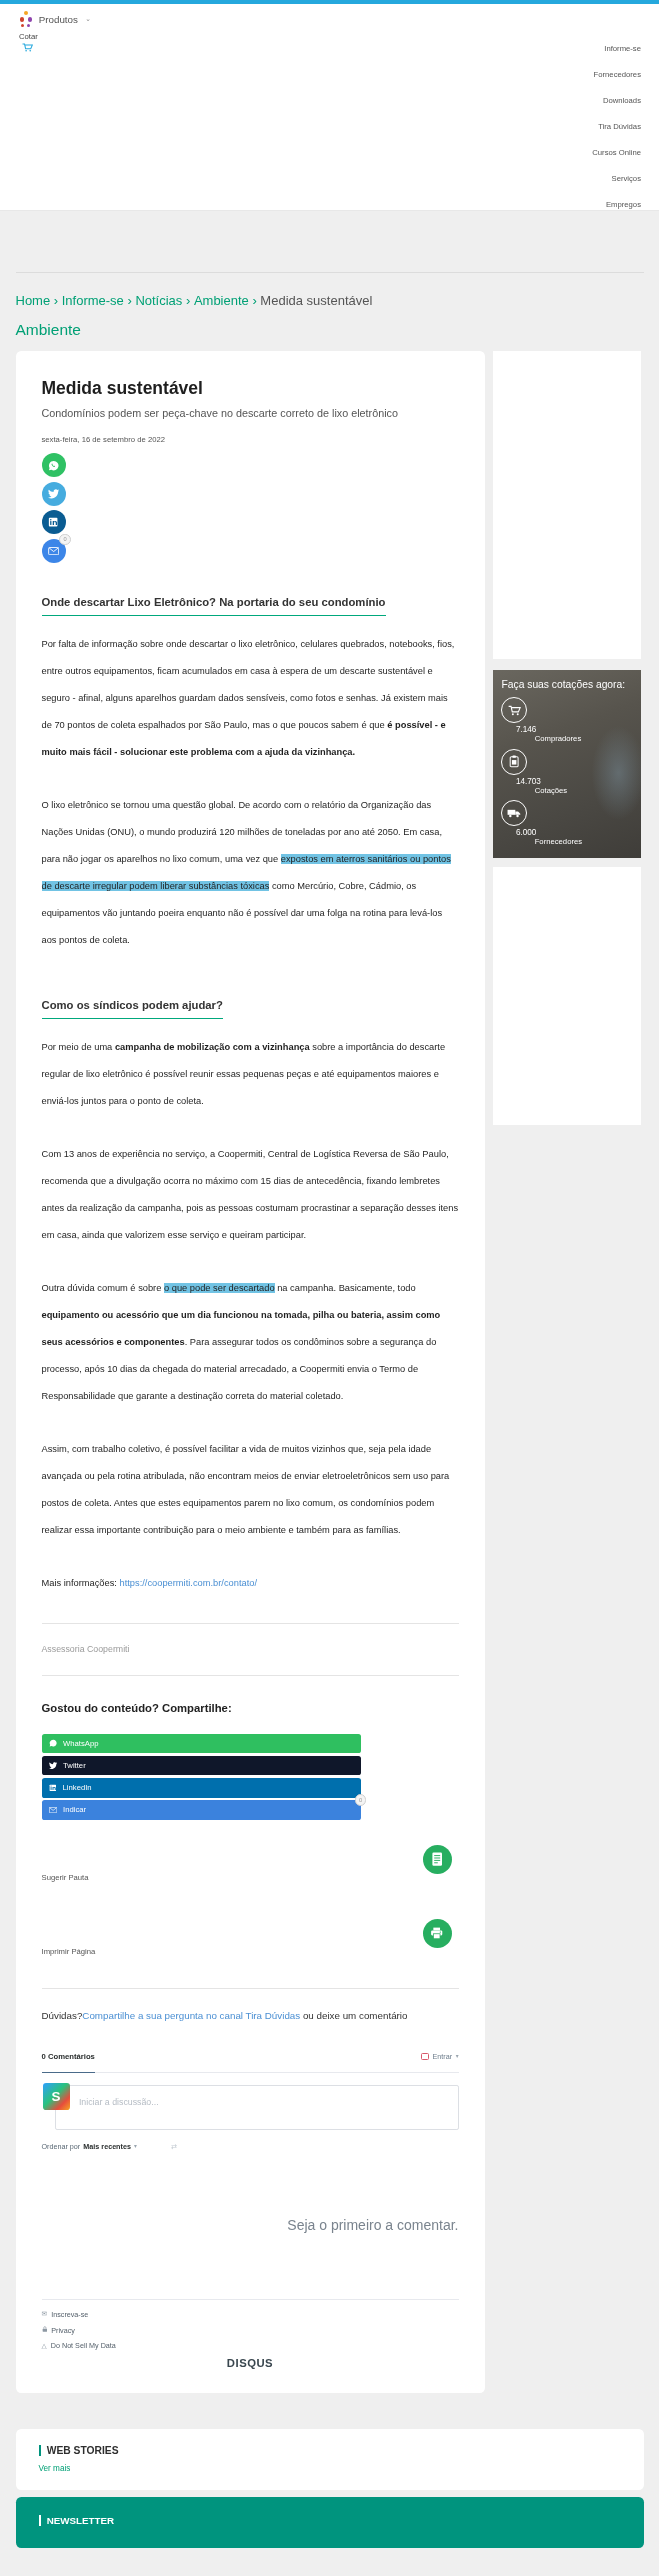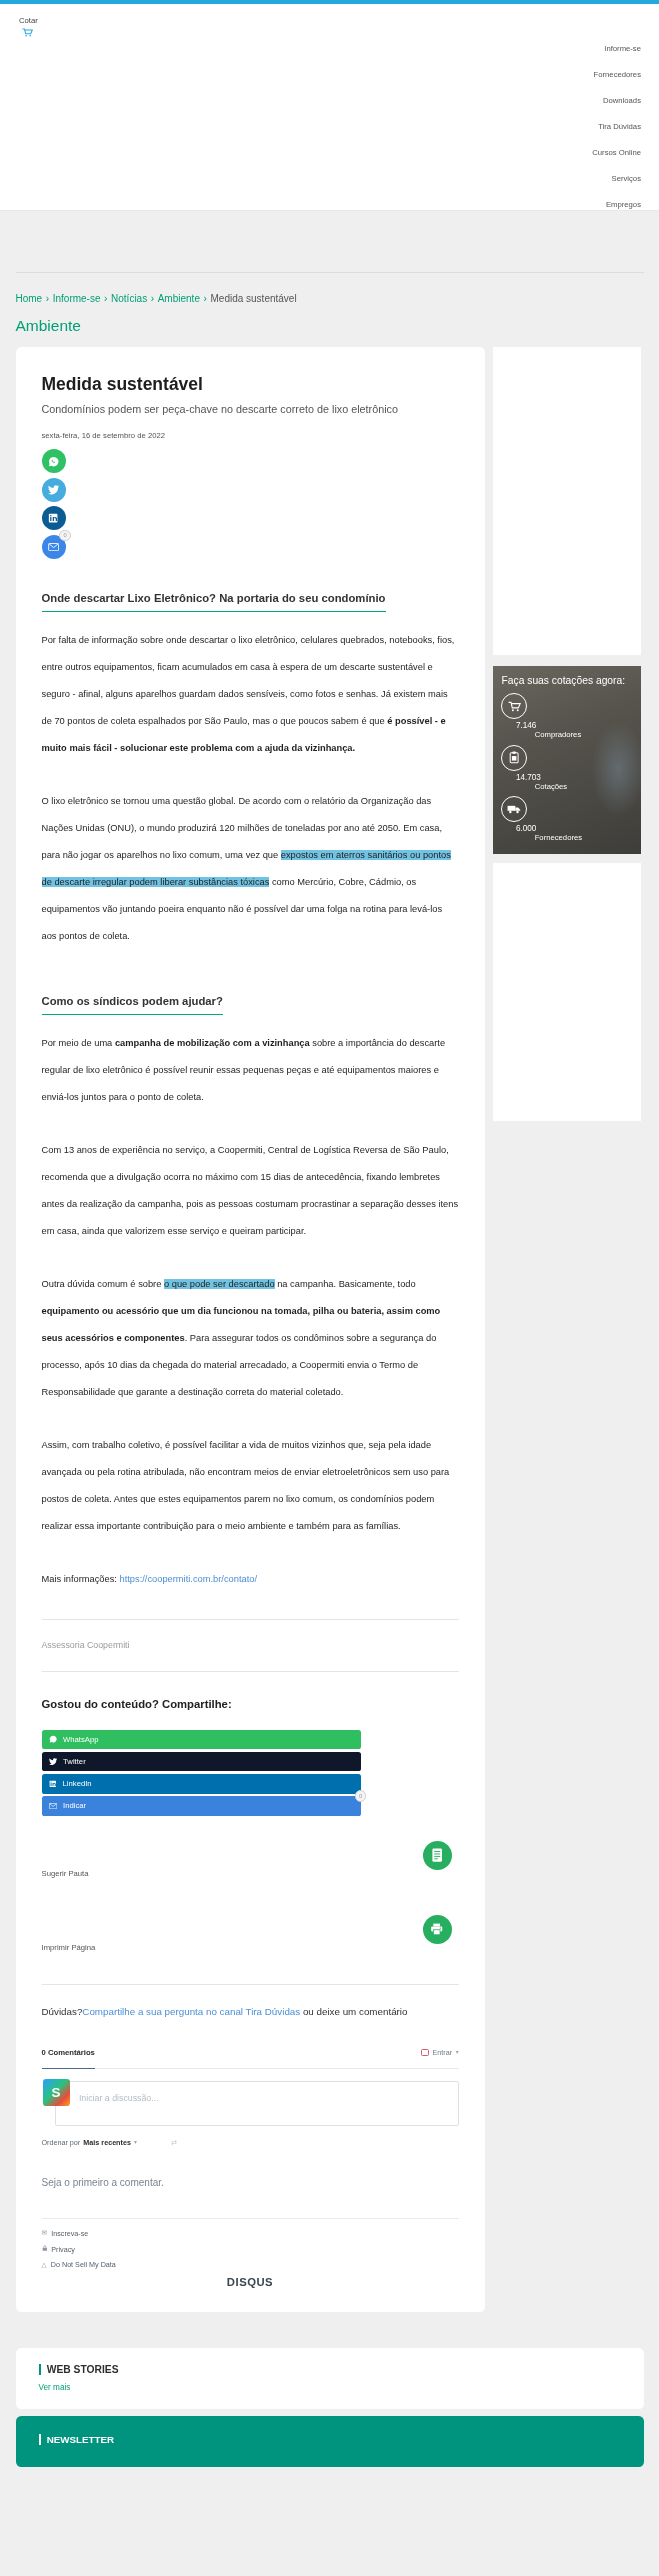--- a/index.html
+++ b/index.html
@@ -24,21 +24,21 @@
   .produtos { font-size:9.8px; color:#555; }
   .caret { font-size:6.7px; color:#888; margin-left:2.1px; }
   .cotar { font-size:7.7px; color:#444; margin:5.2px 0 2.1px 1px; }
   .cart-svg { margin-left:4.1px; }
   .topnav { position:absolute; top:40px; right:18px; text-align:right; }
   .topnav a { display:block; font-size:7.7px; color:#555; margin-bottom:17px; }
 
   
   .main { padding:0 15.5px; }
   .top-divider { border:none; border-top:0.5px solid #dcdcdc; margin:61px 0 0; }
-  .breadcrumb { margin-top:19.6px; font-size:10px; color:#777; }
+  .breadcrumb { margin-top:19.6px; font-size:13px; color:#777; }
   .breadcrumb a { color:#00a075; }
   .breadcrumb .sep { color:#00a075; margin:0 3.6px; }
   .breadcrumb .current { color:#555; }
   h1.section-title { color:#00a075; font-size:15.5px; font-weight:400; margin:13.4px 0 12.4px; }
 
   .content-row { display:flex; align-items:flex-start; gap:8.8px; }
   .article-card { background:#fff; border-radius:5.2px; width:469px; padding:21.6px 26px 20.6px; }
 
   .article-title { font-size:17.5px; font-weight:700; color:#1e1e1e; margin:5.2px 0 8.2px; }
   .article-subtitle { font-size:10.8px; color:#555; margin:0 0 15.5px; }
@@ -92,21 +92,21 @@
   .dq-caret { color:#9aa5af; font-size:5.7px; }
   .dq-postbox { border:0.5px solid #dcdfe4; border-radius:2.1px; height:45px; margin:12.4px 0 0 13.4px;
                 position:relative; background:#fff; }
   .dq-avatar { position:absolute; left:-13.4px; top:-3.1px; width:27px; height:27px; border-radius:3.1px;
                background:linear-gradient(135deg,#2e9fff 0%,#29c27d 45%,#e74c3c 75%,#f5a623 100%);
                display:flex; align-items:center; justify-content:center; color:#fff; font-size:13.4px; font-weight:700; }
   .dq-placeholder { position:absolute; left:23px; top:10.3px; color:#b5bcc4; font-size:8.8px; }
   .dq-sort { margin-top:11.3px; font-size:7.2px; color:#5b6975; display:flex; align-items:center; gap:3.1px;text-align:center; }
   .dq-sort b { color:#2a2e2e; }
   .dq-sort .flip { color:#c3cad1; margin-left:31px; }
-  .dq-empty { text-align:left; color:#7a848e; font-size:10px; margin:30px 0; }
+  .dq-empty { text-align:right; color:#7a848e; font-size:14px; margin:66px 0; }
   hr.dq-div { border:none; border-top:0.5px solid #e7e9ee; margin:0 0 10.3px; }
   .dq-foot-link { display:flex; align-items:center; gap:4.1px; font-size:7.2px; color:#55606b; margin-bottom:6.7px; }
   .dq-foot-link .g { color:#8d98a3; font-size:6.7px; }
   .dq-logo { text-align:center; font-size:11.3px; font-weight:800; letter-spacing:0.5px; color:#39464e; margin:5.2px 0 3.1px; }
 
   
   .sidebar { width:148px; }
   .sb-white { background:#fff; width:148px; }
   .sb-white.first { height:308px; margin-bottom:10.3px; }
   .sb-white.second { height:258px; }
@@ -128,20 +128,31 @@
 
   .newsletter { background:#00947e; border-radius:5.2px; margin-top:7.2px; padding:18.5px 23px 21.6px; color:#fff; }
   .nl-label { font-size:9.8px; font-weight:700; border-left:2.1px solid #fff; padding-left:6.2px; }
 </style>
 </head>
 <body>
 
 <div class="topbar"></div>
 
 <header class="header">
+  <div class="brand-row">
+    <span class="logo-dots">
+        <i class="d1"></i>
+        <i class="d2"></i>
+        <i class="d3"></i>
+        <i class="d4"></i>
+        <i class="d5"></i>
+      </span>
+    <span class="produtos">Produtos</span>
+    <span class="caret">⌄</span>
+  </div>
   <div class="cotar">Cotar</div>
   <span class="cart-svg">
     <svg width="11.3" height="9.3" viewBox="0 0 22 18">
         <path d="M1 2 h4 l2 9 h10 l3 -7 H6" fill="none" stroke="#25a8dd" stroke-width="2"></path>
         <circle cx="8" cy="15" r="1.6" fill="#25a8dd"></circle>
         <circle cx="16" cy="15" r="1.6" fill="#25a8dd"></circle>
       </svg>
   </span>
   <nav class="topnav">
     <a href="#">Informe-se</a>

